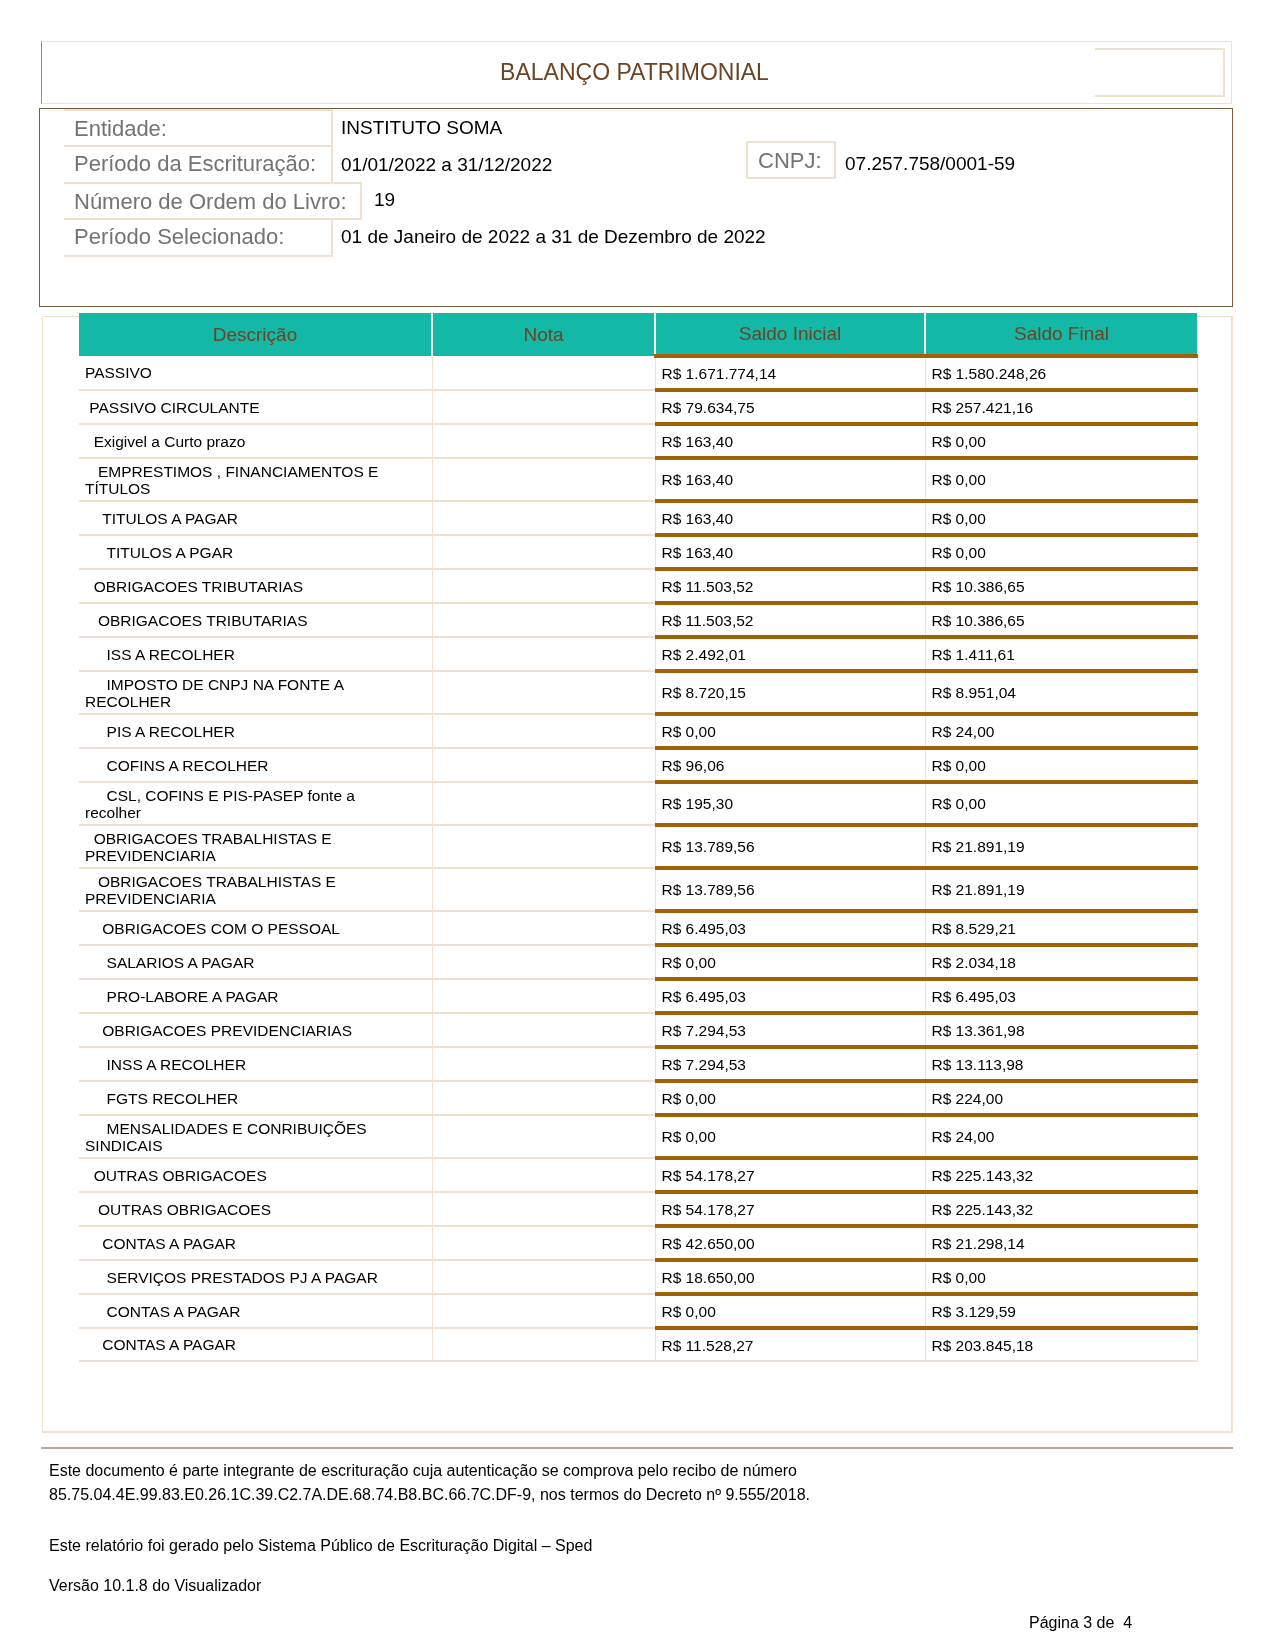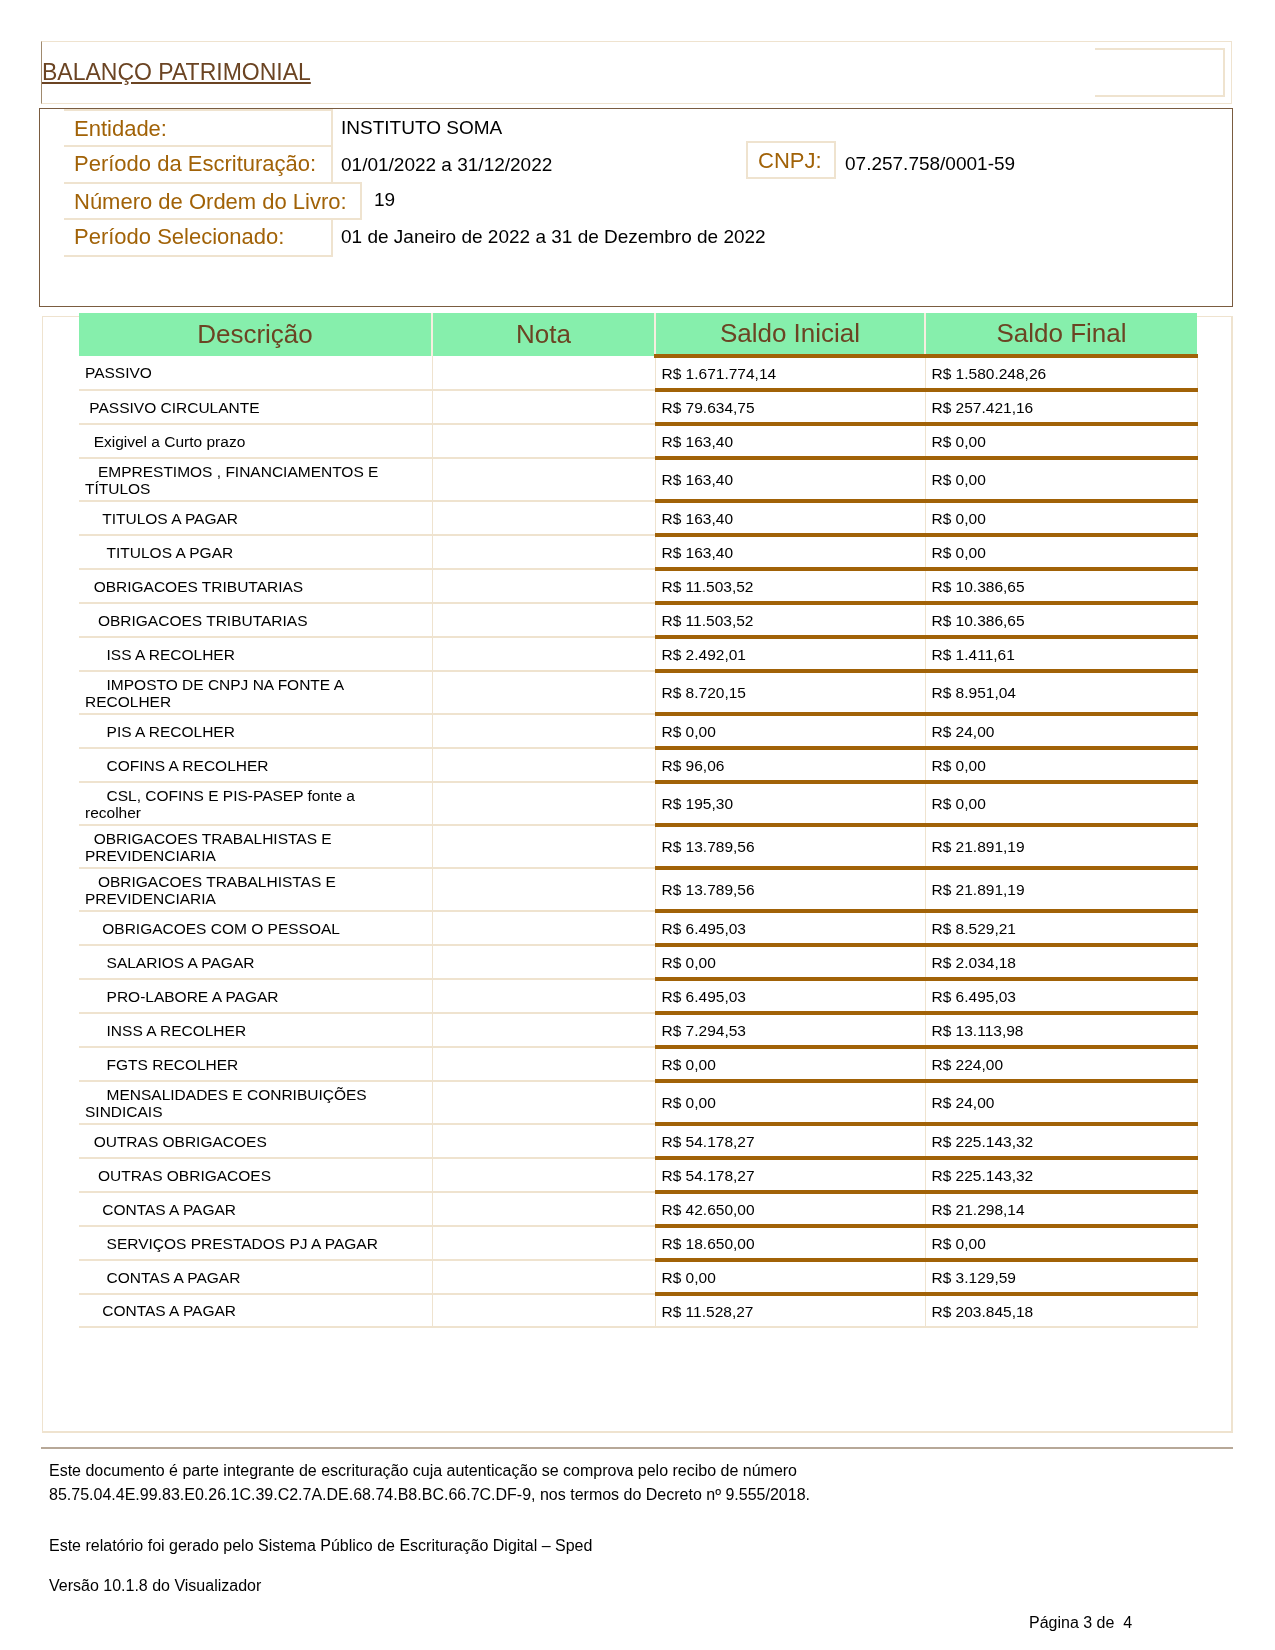--- a/index.html
+++ b/index.html
@@ -1,25 +1,25 @@
 <!DOCTYPE html>
 <html><head>
 <meta charset="utf-8">
 <style>
   html, body { margin:0; padding:0; background:#ffffff; }
   body { width:1275px; height:1650px; position:relative; font-family:"Liberation Sans", sans-serif; color:#000; overflow:hidden; }
   .title-box { position:absolute; left:41px; top:41px; width:1191px; height:63px; border:1px solid #efe3cf; border-left:1px solid #a08a6e; box-sizing:border-box; }
-  .title-box .title { position:absolute; left:0; right:4px; top:17px; font-size:23px; color:#6b4423;text-decoration:underline; }
+  .title-box .title { position:absolute; left:0; right:4px; top:17px; text-align:center; font-size:23px; color:#6b4423; }
   .title-box .inner-right { position:absolute; right:6px; top:6px; width:130px; height:49px; border:2px solid #efe3cf; border-left:none; box-sizing:border-box; }
   .info-box { position:absolute; left:39px; top:108px; width:1194px; height:199px; border:1px solid #7a5c40; box-sizing:border-box; }
-  .lbl { position:absolute; font-size:22px; color:#a16207; padding-left:10px; box-sizing:border-box; border-right:2px solid #efe3cf; border-bottom:2px solid #efe3cf; line-height:36px; height:38px; }
+  .lbl { position:absolute; font-size:22px; color:#737373; padding-left:10px; box-sizing:border-box; border-right:2px solid #efe3cf; border-bottom:2px solid #efe3cf; line-height:36px; height:38px; }
   .val { position:absolute; font-size:19px; color:#000; line-height:36px; }
   .table-frame { position:absolute; left:42px; top:316px; width:1191px; height:1117px; border:1px solid #efe3cf; box-sizing:border-box; border-right:2px solid #efe3cf; border-bottom:2px solid #efe3cf; }
   table.bp { position:absolute; left:79px; top:313px; border-collapse:collapse; table-layout:fixed; width:1118px; }
-  table.bp th { background:#86efac; color:#6b4423; font-weight:normal; font-size:26px; height:41px; border-right:2px solid #f6eedf; padding:0; }
+  table.bp th { background:#14b8a6; color:#6b4423; font-weight:normal; font-size:19px; height:41px; border-right:2px solid #f6eedf; padding:0; }
   table.bp th:last-child { border-right:none; }
   table.bp td { font-size:15.5px; border-bottom:2px solid #efe3cf; border-right:1px solid #efe3cf; padding:0 6px; height:30px; vertical-align:middle; line-height:17px; }
   table.bp tr.two td { height:39px; }
   table.bp td.desc { white-space:pre-wrap; padding-left:6px; }
   table.bp td.num { text-align:left; border-top:4px solid #a16207; }
   .rule { position:absolute; left:41px; top:1447px; width:1192px; height:2px; background:#b7a898; }
   .foot { position:absolute; left:49px; font-size:16px; color:#000; line-height:24px; }
 </style>
 </head>
 <body>
@@ -171,20 +171,26 @@
         <td class="num">R$ 0,00</td>
         <td class="num">R$ 2.034,18</td>
       </tr>
       <tr>
         <td class="desc">     PRO-LABORE A PAGAR</td>
         <td></td>
         <td class="num">R$ 6.495,03</td>
         <td class="num">R$ 6.495,03</td>
       </tr>
       <tr>
+        <td class="desc">    OBRIGACOES PREVIDENCIARIAS</td>
+        <td></td>
+        <td class="num">R$ 7.294,53</td>
+        <td class="num">R$ 13.361,98</td>
+      </tr>
+      <tr>
         <td class="desc">     INSS A RECOLHER</td>
         <td></td>
         <td class="num">R$ 7.294,53</td>
         <td class="num">R$ 13.113,98</td>
       </tr>
       <tr>
         <td class="desc">     FGTS RECOLHER</td>
         <td></td>
         <td class="num">R$ 0,00</td>
         <td class="num">R$ 224,00</td>

